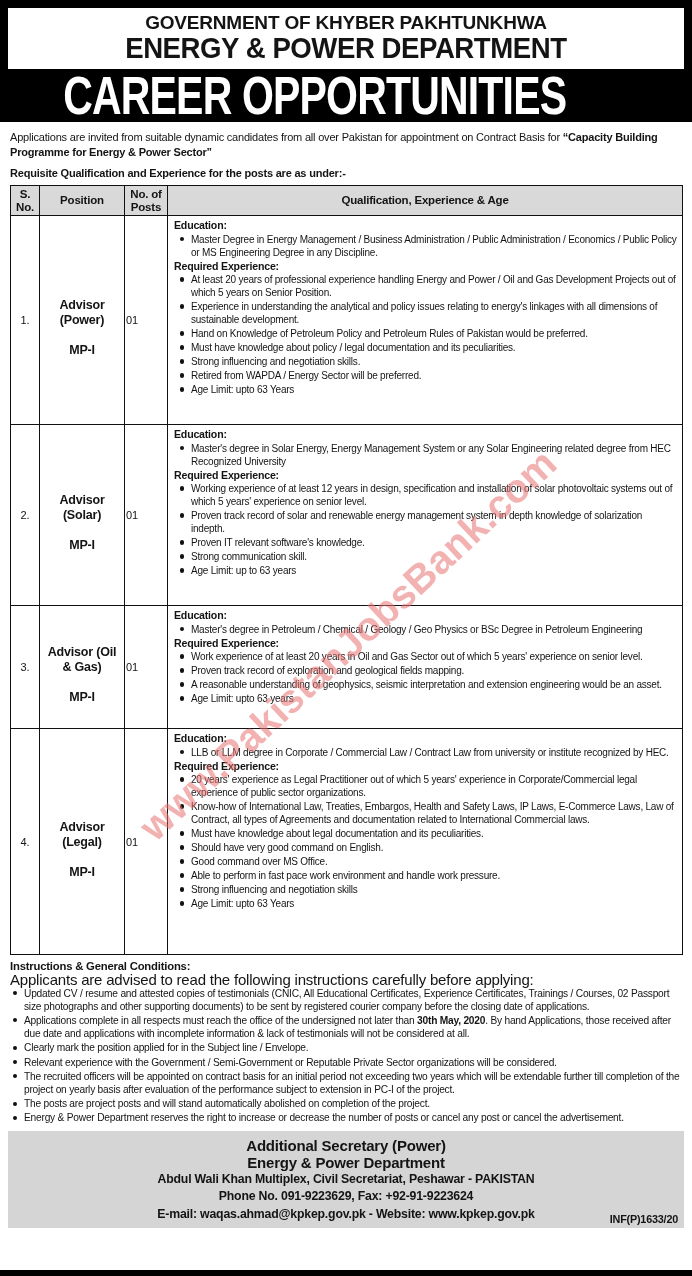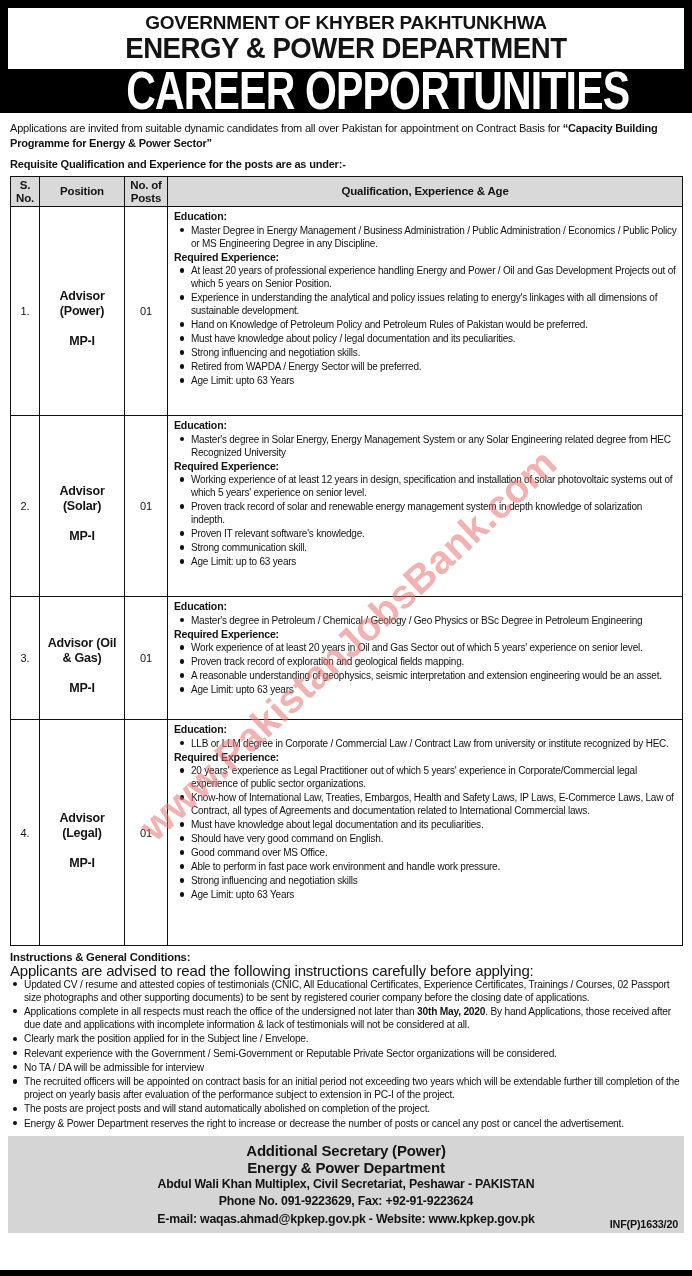--- a/index.html
+++ b/index.html
@@ -7,38 +7,38 @@
     width:692px;height:1276px;position:relative;overflow:hidden;
     background:#ffffff;color:#141414;
     font-family:"Liberation Sans", sans-serif;
     -webkit-font-smoothing:antialiased;
   }
   
   .header-wrap{background:#000;padding:8px 8px 0 8px;}
   .white-box{background:#fff;text-align:center;padding:4px 0 6px 0;}
   .gov-line{font-size:19px;font-weight:bold;line-height:21px;letter-spacing:-0.2px;}
   .dept-line{display:inline-block;font-size:30px;font-weight:bold;line-height:30px;transform:scaleX(0.92);letter-spacing:-0.5px;}
-  .banner{height:44px;display:flex;align-items:center;justify-content:flex-end;background:#000;}
+  .banner{height:53px;display:flex;align-items:center;justify-content:flex-start;background:#000;}
   .banner-text{display:inline-block;color:#fff;font-size:50px;font-weight:bold;transform:scale(0.82,1.08);letter-spacing:-1px;white-space:nowrap;}
   
   .content{padding:8px 10px 0 10px;}
   .intro{font-size:11px;line-height:15px;letter-spacing:-0.2px;}
   .requisite{font-size:11px;font-weight:bold;margin-top:7px;letter-spacing:-0.2px;}
   
   table.posts-table{border-collapse:collapse;table-layout:fixed;width:672px;margin-top:6px;}
   .posts-table col.c1{width:29px;} .posts-table col.c2{width:85px;}
   .posts-table col.c3{width:43px;} .posts-table col.c4{width:515px;}
   .posts-table th,.posts-table td{border:1.6px solid #111;}
   .posts-table th{background:#d9d9d9;font-size:11.5px;line-height:12.5px;font-weight:bold;padding:2px 1px;letter-spacing:-0.2px;}
   tr.r1>td{height:201px;} tr.r2>td{height:173px;} tr.r3>td{height:115px;} tr.r4>td{height:218px;}
   td.sno{text-align:center;vertical-align:middle;font-size:11px;}
   td.pos{text-align:center;vertical-align:middle;}
   .pos-title{font-size:12.5px;font-weight:bold;line-height:15px;width:70px;margin:15px auto;letter-spacing:-0.2px;}
   .pos-grade{font-size:12.5px;font-weight:bold;margin-top:14px;letter-spacing:-0.2px;}
-  td.posts{text-align:center;vertical-align:middle;font-size:11px;margin-top:40px;}
+  td.posts{text-align:left;vertical-align:middle;font-size:11px;margin-top:40px;}
   td.qual{vertical-align:top;padding:3px 5px 4px 6px;}
   .sec-label{font-size:10.6px;font-weight:bold;line-height:13.5px;letter-spacing:-0.2px;}
   ul.bullets{margin:0;padding:0;list-style:none;}
   li.bullet{position:relative;font-size:10px;line-height:13px;letter-spacing:-0.22px;padding-left:14px;margin:0 0 1px 0;}
   li.bullet::before{content:"";position:absolute;left:3px;top:4.4px;width:4.2px;height:4.2px;border-radius:50%;background:#111;}
   td.qual li.bullet{margin-left:3px;}
   
   .instructions{margin-top:4px;}
   .ins-title{font-size:11.3px;font-weight:bold;line-height:14px;letter-spacing:-0.2px;}
   .ins-sub{font-size:15px;line-height:13.5px;letter-spacing:-0.2px;}
@@ -201,21 +201,20 @@
 
   <div class="instructions">
     <div class="ins-title">Instructions &amp; General Conditions:</div>
     <div class="ins-sub">Applicants are advised to read the following instructions carefully before applying:</div>
     <ul class="bullets ins-list">
 
     <li class="bullet"><span>Updated CV / resume and attested copies of testimonials (CNIC, All Educational Certificates, Experience Certificates, Trainings / Courses, 02 Passport size photographs and other supporting documents) to be sent by registered courier company before the closing date of applications.</span><b></b><span></span></li>
         <li class="bullet"><span>Applications complete in all respects must reach the office of the undersigned not later than </span><b>30th May, 2020</b><span>. By hand Applications, those received after due date and applications with incomplete information &amp; lack of testimonials will not be considered at all.</span></li>
         <li class="bullet"><span>Clearly mark the position applied for in the Subject line / Envelope.</span><b></b><span></span></li>
         <li class="bullet"><span>Relevant experience with the Government / Semi-Government or Reputable Private Sector organizations will be considered.</span><b></b><span></span></li>
-        <li class="bullet"><span>No TA / DA will be admissible for interview</span><b></b><span></span></li>
         <li class="bullet"><span>The recruited officers will be appointed on contract basis for an initial period not exceeding two years which will be extendable further till completion of the project on yearly basis after evaluation of the performance subject to extension in PC-I of the project.</span><b></b><span></span></li>
         <li class="bullet"><span>The posts are project posts and will stand automatically abolished on completion of the project.</span><b></b><span></span></li>
         <li class="bullet"><span>Energy &amp; Power Department reserves the right to increase or decrease the number of posts or cancel any post or cancel the advertisement.</span><b></b><span></span></li>
       </ul>
   </div>
 </div>
 
 <div class="footer-box">
   <div class="f-big">Additional Secretary (Power)</div>
   <div class="f-big">Energy &amp; Power Department</div>

